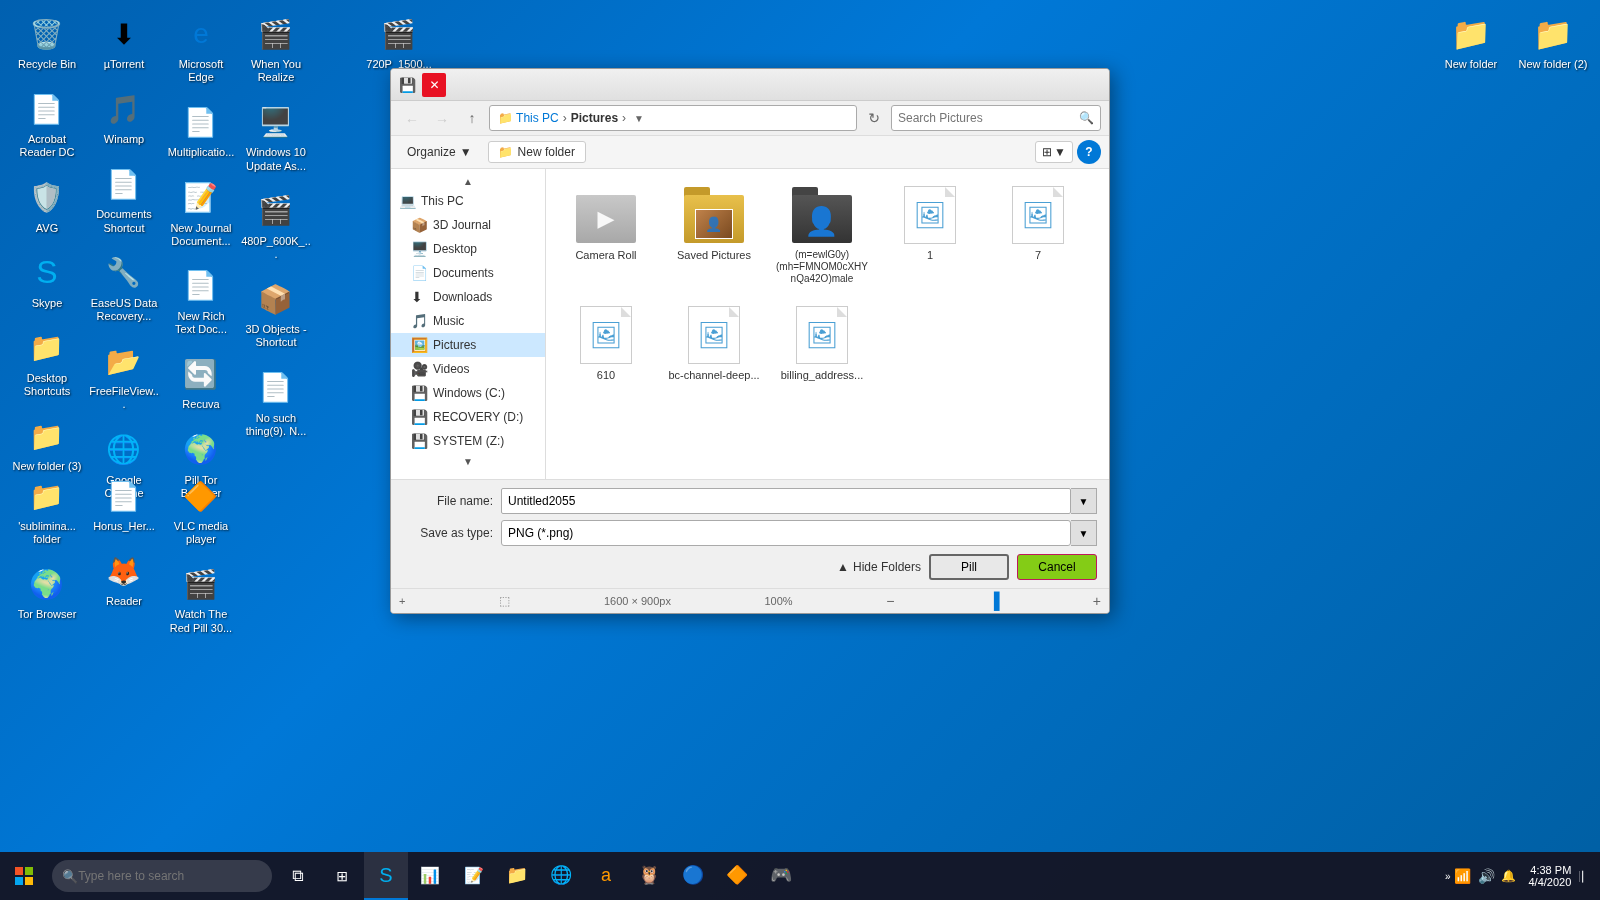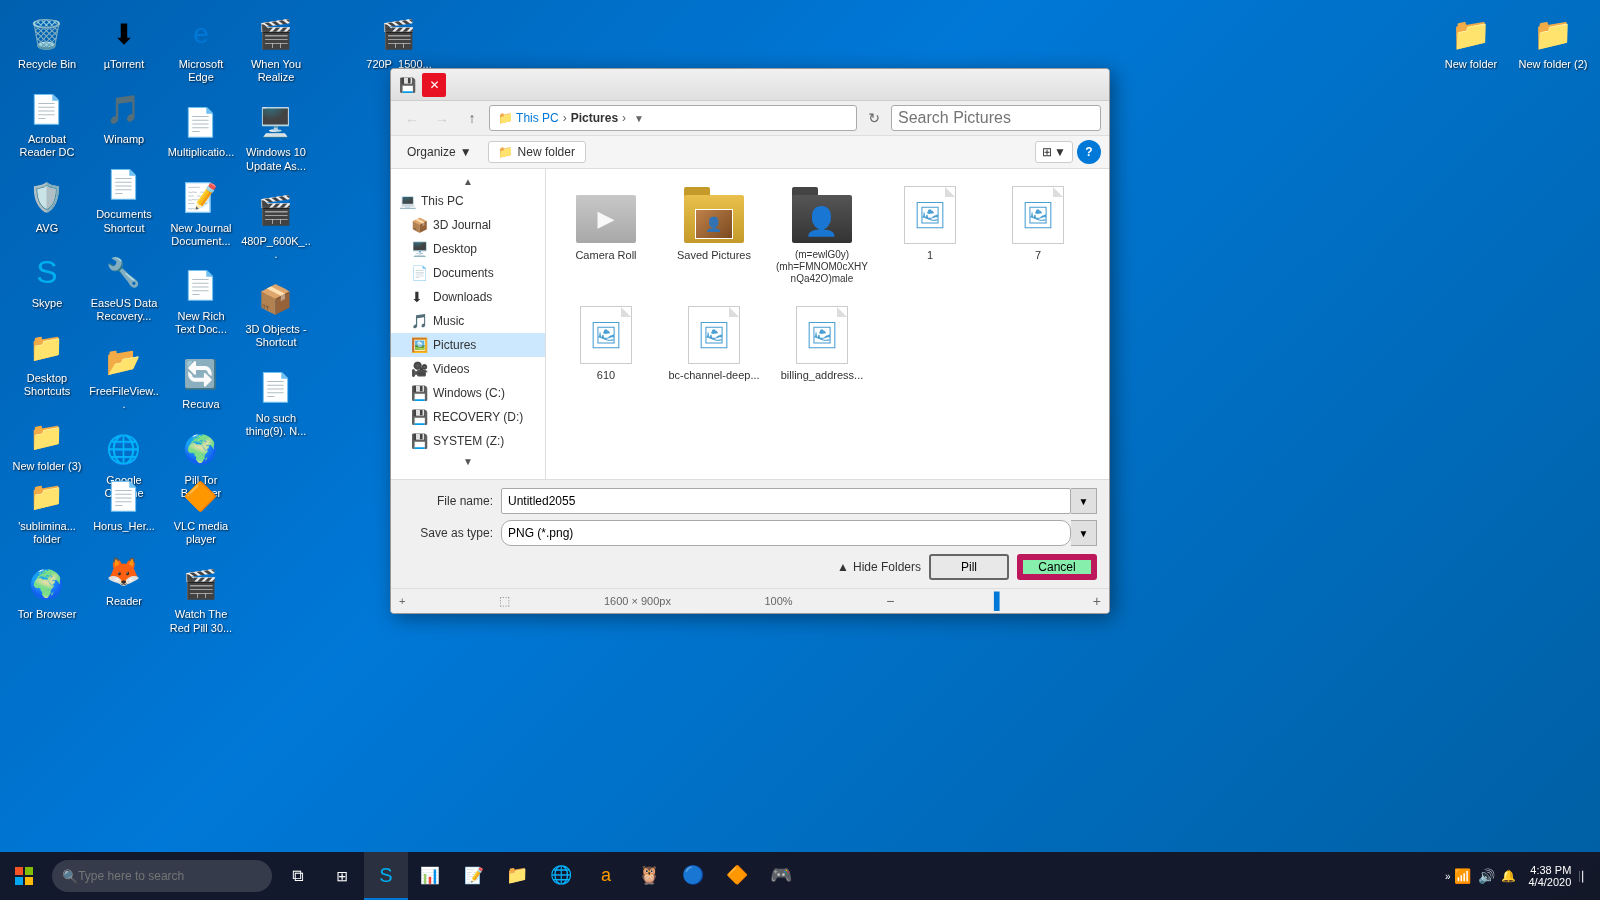--- a/index.html
+++ b/index.html
@@ -280,21 +280,21 @@
       align-items: center;
       padding: 0 6px;
       font-size: 12px;
       gap: 4px;
     }
 
     .search-bar input {
       flex: 1;
       border: none;
       outline: none;
-      font-size: 16px;
+      font-size: 12px;
       background: transparent;
       color: #666;
     }
 
     .dialog-menu-bar {
       display: flex;
       align-items: center;
       padding: 4px 8px;
       background: #f5f5f5;
       border-bottom: 1px solid #ddd;
@@ -483,21 +483,21 @@
       font-size: 12px;
       color: #333;
       width: 90px;
       text-align: right;
     }
 
     .filetype-select {
       flex: 1;
       height: 26px;
       border: 1px solid #aaa;
-      border-radius: 10px;
+      border-radius: 3px;
       padding: 0 6px;
       font-size: 12px;
       background: white;
       display: flex;
       align-items: center;
       justify-content: space-between;
     }
 
     .action-row {
       display: flex;
@@ -511,25 +511,25 @@
       color: #333;
       cursor: pointer;
       display: flex;
       align-items: center;
       gap: 4px;
     }
 
     .dialog-btn {
       width: 80px;
       height: 26px;
-      border: 6px solid #be185d;
+      border: 1px solid #be185d;
       border-radius: 3px;
       font-size: 12px;
       cursor: pointer;
-      background: #86efac;
+      background: #84cc16;
     }
 
     .dialog-btn.primary {
       background: #e8e8e8;
       border: 2px solid #666;
     }
 
     
     .dialog-statusbar {
       background: #f0f0f0;

